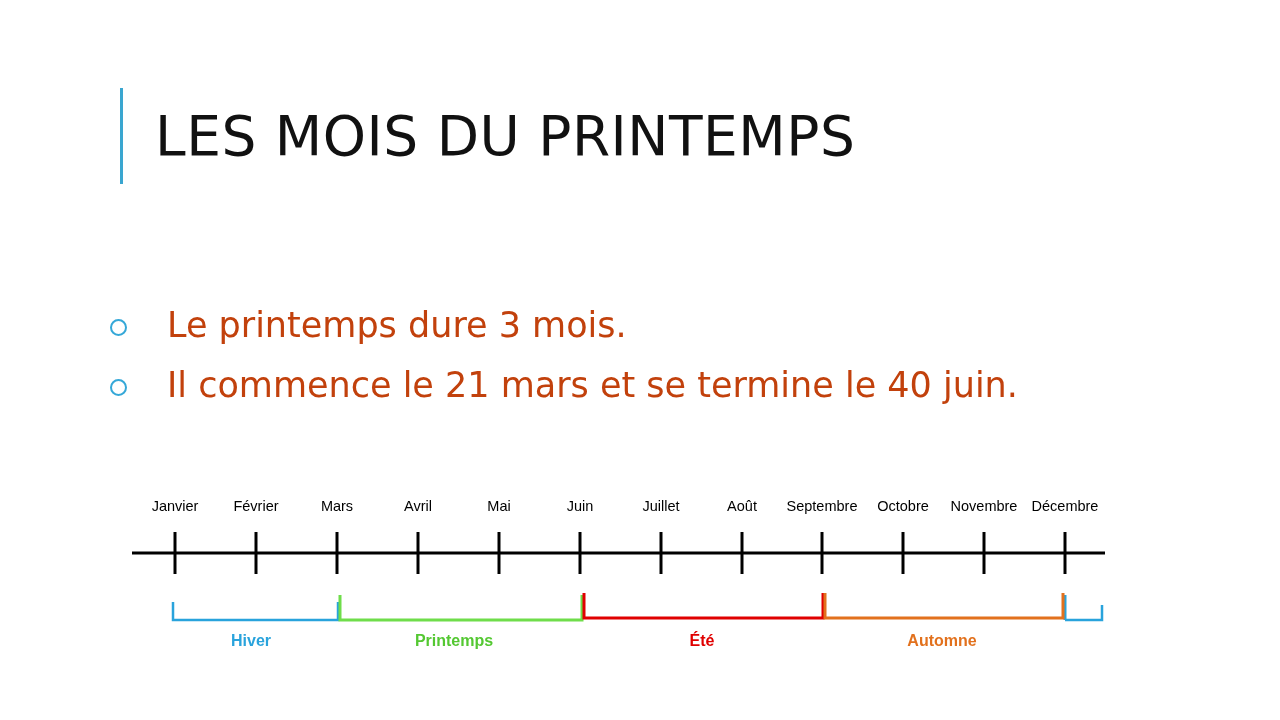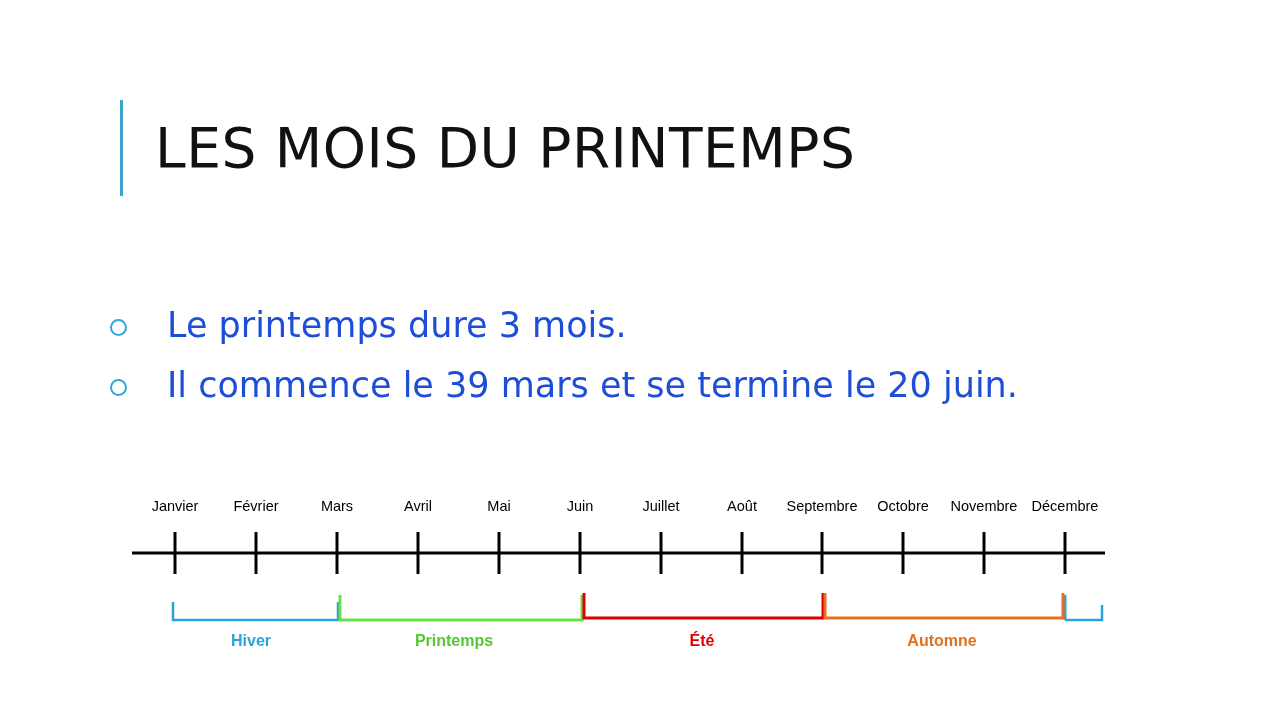--- a/index.html
+++ b/index.html
@@ -18,21 +18,21 @@
   .slide {
     position: absolute;
     inset: 0;
     background: #ffffff;
   }
 
   
   .title-block {
     position: absolute;
     left: 78px;
-    top: 100px;
+    top: 88px;
     display: flex;
     align-items: center;
     padding-left: 42px;
   }
   .title-rule {
     width: 3px;
     background: #3aa6d0;
     margin-right: 32px;
     height: 96px;
   }
@@ -64,21 +64,21 @@
     height: 17px;
     border: 2.5px solid #35a8d8;
     border-radius: 50%;
     box-sizing: border-box;
     flex: 0 0 auto;
     margin-top: 4px;
   }
   .bullet-text {
     font-family: "DejaVu Sans", sans-serif;
     font-size: 35px;
-    color: #1d4ed8;
+    color: #c2410c;
     margin-left: 40px;
     white-space: nowrap;
     line-height: 1.15;
   }
 
   
   .timeline {
     position: absolute;
     left: 120px;
     top: 485px;
@@ -110,21 +110,21 @@
     <div class="title-text">Les mois du printemps</div>
   </div>
 
   <div class="bullets">
     <div class="bullet-row">
       <span class="bullet-marker"></span>
       <span class="bullet-text">Le printemps dure 3 mois.</span>
     </div>
     <div class="bullet-row">
       <span class="bullet-marker"></span>
-      <span class="bullet-text">Il commence le 39 mars et se termine le 20 juin.</span>
+      <span class="bullet-text">Il commence le 21 mars et se termine le 40 juin.</span>
     </div>
   </div>
 
   <div class="timeline">
     <svg class="tl-svg" width="1000" height="175" viewBox="0 0 1000 175" xmlns="http://www.w3.org/2000/svg">
 
       <line x1="12" y1="68" x2="985" y2="68" stroke="#000000" stroke-width="3"></line>
 
       <g>
         <line x1="55" y1="47" x2="55" y2="89" stroke="#000000" stroke-width="3"></line>

